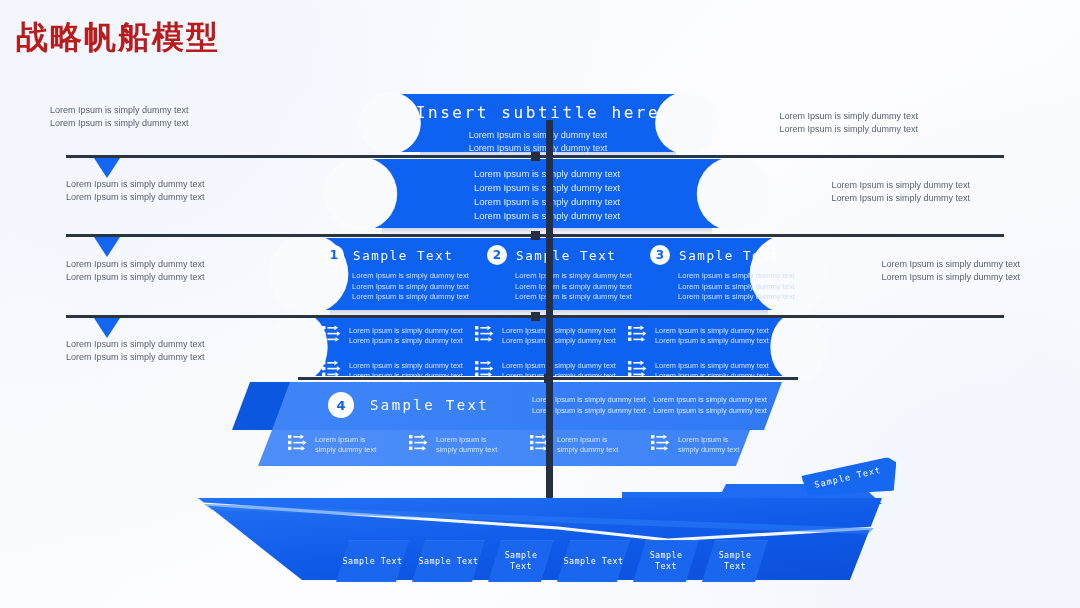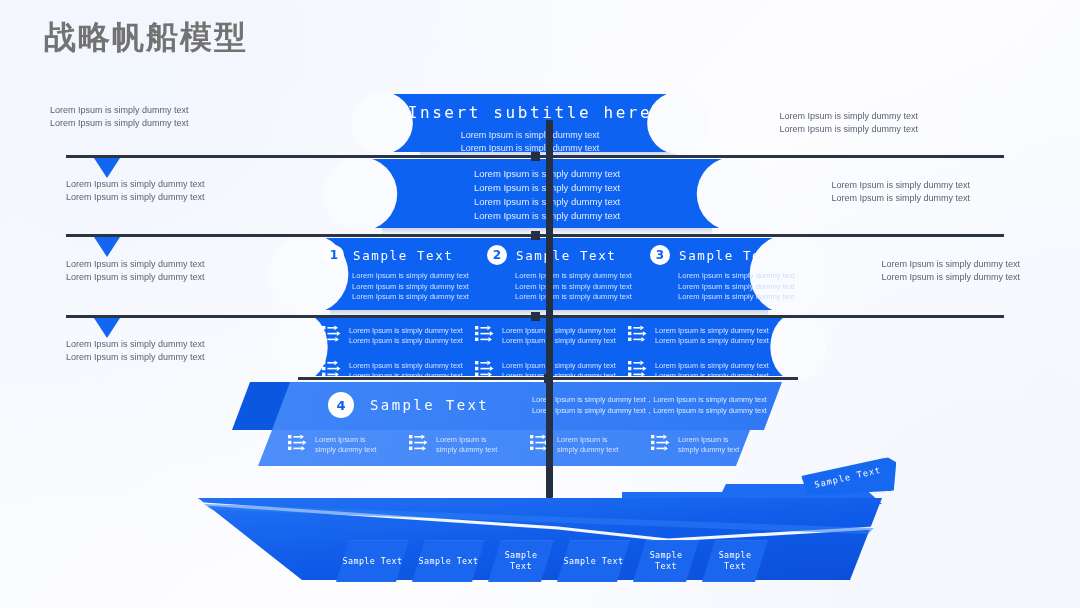--- a/index.html
+++ b/index.html
@@ -11,23 +11,23 @@
       radial-gradient(circle at 12% 12%, #f2f6fd 0%, rgba(242,246,253,0) 46%),
       radial-gradient(circle at 92% 88%, #f3f6fd 0%, rgba(243,246,253,0) 42%),
       linear-gradient(135deg,#f7f9fe 0%, #fdfdff 55%, #f6f9fe 100%);
     overflow:hidden;
     position:relative;
   }
   .stage{ position:absolute; inset:0; width:1080px; height:608px; }
 
   
   .title{
-    position:absolute; left:44px; top:16px;
+    position:absolute; left:16px; top:16px;
     font-size:32px; font-weight:bold; letter-spacing:2px;
-    color:#737373; white-space:nowrap;
+    color:#b91c1c; white-space:nowrap;
     font-family:"DejaVu Sans","Liberation Sans",sans-serif;
   }
 
   
   .mast{
     position:absolute; left:546px; top:120px; width:7px; height:378px;
     background:#252f41; border-radius:1px; z-index:9;
   }
 
   
@@ -148,21 +148,21 @@
 </style>
 </head>
 <body>
 
 <div class="stage">
 
   <div class="title">战略帆船模型</div>
 
   <div class="mast"></div>
 
-  <div class="sail" style="left:380px; top:94px; width:300px; height:58px;">
+  <div class="sail" style="left:388px; top:94px; width:300px; height:58px;">
     <div class="cut-l" style="width:62px;height:62px;"></div>
     <div class="cut-r" style="width:62px;height:62px;"></div>
     <div class="inner">
       <div class="sub-title" style="padding-top:9px;">Insert subtitle here</div>
       <div class="lorem-w" style="margin-top:7px;">Lorem Ipsum is simply dummy text</div>
       <div class="lorem-w">Lorem Ipsum is simply dummy text</div>
     </div>
   </div>
   <div class="sail-shadow" style="left:420px;top:152px;width:256px;height:7px;"></div>
 

